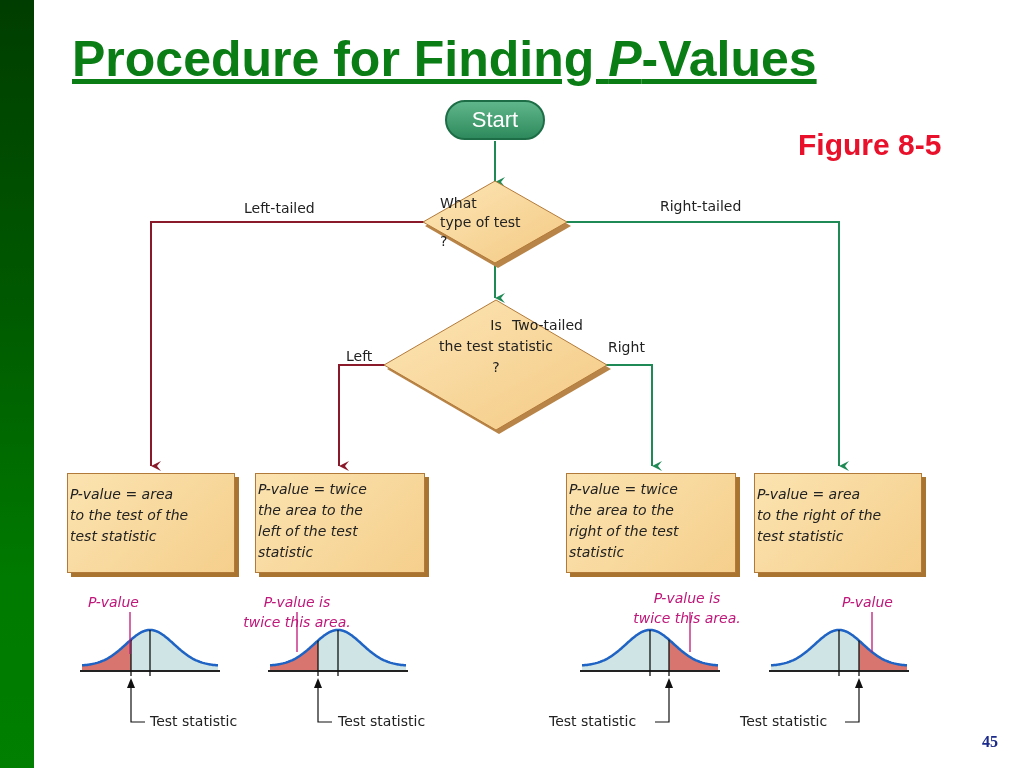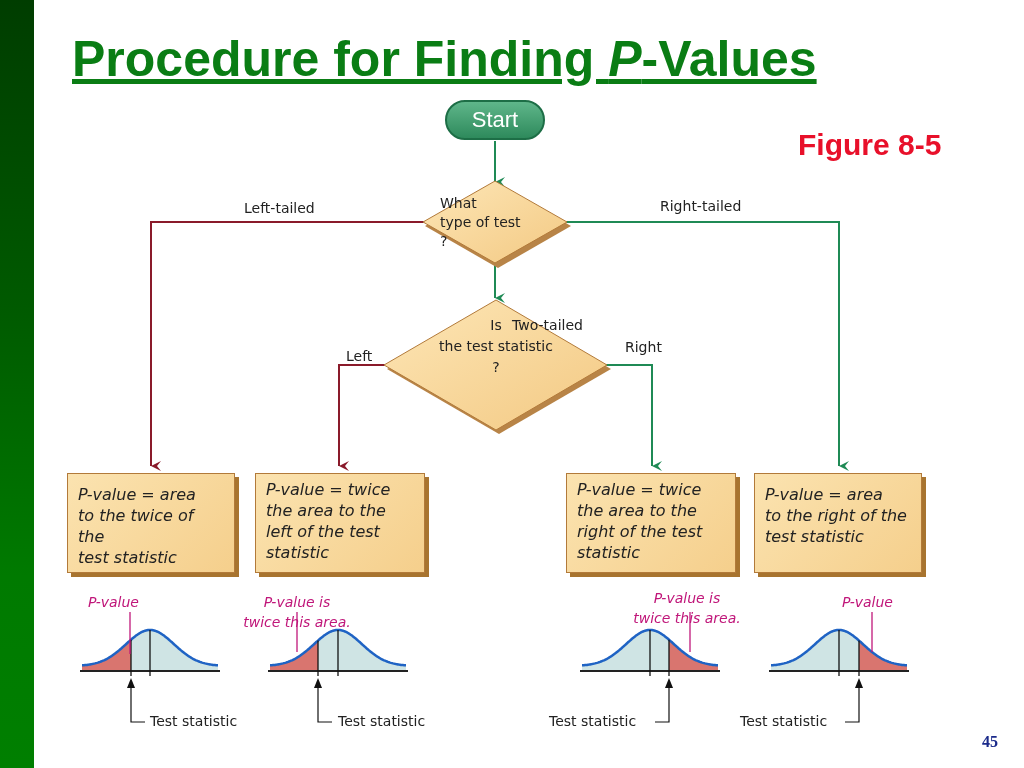--- a/index.html
+++ b/index.html
@@ -3,21 +3,21 @@
 <meta charset="utf-8">
 <style>
   html,body{margin:0;padding:0;}
   body{width:1024px;height:768px;position:relative;overflow:hidden;background:#fff;font-family:"Liberation Sans",sans-serif;}
   .sidebar{position:absolute;left:0;top:0;width:34px;height:768px;background:linear-gradient(to bottom,#003d00 0%,#005a00 40%,#007a00 75%,#007f00 100%);}
   .title{position:absolute;left:72px;top:30px;font-size:50px;font-weight:bold;color:#0a7d14;letter-spacing:0px;white-space:nowrap;text-decoration:underline;}
   .title i{font-style:italic;}
   .figure-label{position:absolute;left:798px;top:128px;font-size:30px;font-weight:bold;color:#e8102a;white-space:nowrap;}
   .page-num{position:absolute;left:982px;top:733px;font-family:"Liberation Serif",serif;font-weight:bold;font-size:16px;color:#1a2a8a;}
   svg{position:absolute;left:0;top:0;}
-  .box{position:absolute;background:linear-gradient(135deg,#fbe3b0,#f5cf8c);border:1px solid #b27a3a;box-shadow:4px 4px 0 #a8742f;font-family:"DejaVu Sans",sans-serif;font-style:italic;font-size:16px;line-height:21px;color:#222;padding:6px 10px;box-sizing:border-box;}
+  .box{position:absolute;background:linear-gradient(135deg,#fbe3b0,#f5cf8c);border:1px solid #b27a3a;box-shadow:4px 4px 0 #a8742f;font-family:"DejaVu Sans",sans-serif;font-style:italic;font-size:14px;line-height:21px;color:#222;padding:6px 2px;box-sizing:border-box;}
   .lbl{position:absolute;font-family:"DejaVu Sans",sans-serif;font-size:14px;color:#222;white-space:nowrap;}
   .plbl{position:absolute;font-family:"DejaVu Sans",sans-serif;font-style:italic;font-size:14px;color:#c0177a;white-space:nowrap;text-align:center;line-height:20px;}
   .start{position:absolute;left:445px;top:100px;width:100px;height:40px;border-radius:20px;background:linear-gradient(#5fb68a,#2e8a5c);border:2px solid #1d6e46;box-sizing:border-box;color:#fff;font-size:22px;text-align:center;line-height:36px;}
 </style>
 </head>
 <body>
 
 <div class="sidebar"></div>
 
 <div class="title"><span>Procedure for Finding </span><i>P</i><span>-Values</span></div>
@@ -68,25 +68,25 @@
 <div class="lbl" style="left:386px;top:315px;width:220px;text-align:center;line-height:21px;font-size:14px;">
   <div>Is</div>
   <div>the test statistic</div>
   <div>?</div>
 </div>
 
 <div class="lbl" style="left:244px;top:200px;">Left-tailed</div>
 <div class="lbl" style="left:660px;top:198px;">Right-tailed</div>
 <div class="lbl" style="left:512px;top:283px;margin-top:34px;">Two-tailed</div>
 <div class="lbl" style="left:346px;top:348px;">Left</div>
-<div class="lbl" style="left:625px;top:339px;">Right</div>
+<div class="lbl" style="left:608px;top:339px;">Right</div>
 
 <div class="box" style="left:67px;top:473px;width:168px;height:100px;padding-top:10px;">
   <div>P-value = area</div>
-  <div>to the twice of the</div>
+  <div>to the test of the</div>
   <div>test statistic</div>
 </div>
 <div class="box" style="left:255px;top:473px;width:170px;height:100px;padding-top:5px;">
   <div>P-value = twice</div>
   <div>the area to the</div>
   <div>left of the test</div>
   <div>statistic</div>
 </div>
 <div class="box" style="left:566px;top:473px;width:170px;height:100px;padding-top:5px;">
   <div>P-value = twice</div>

